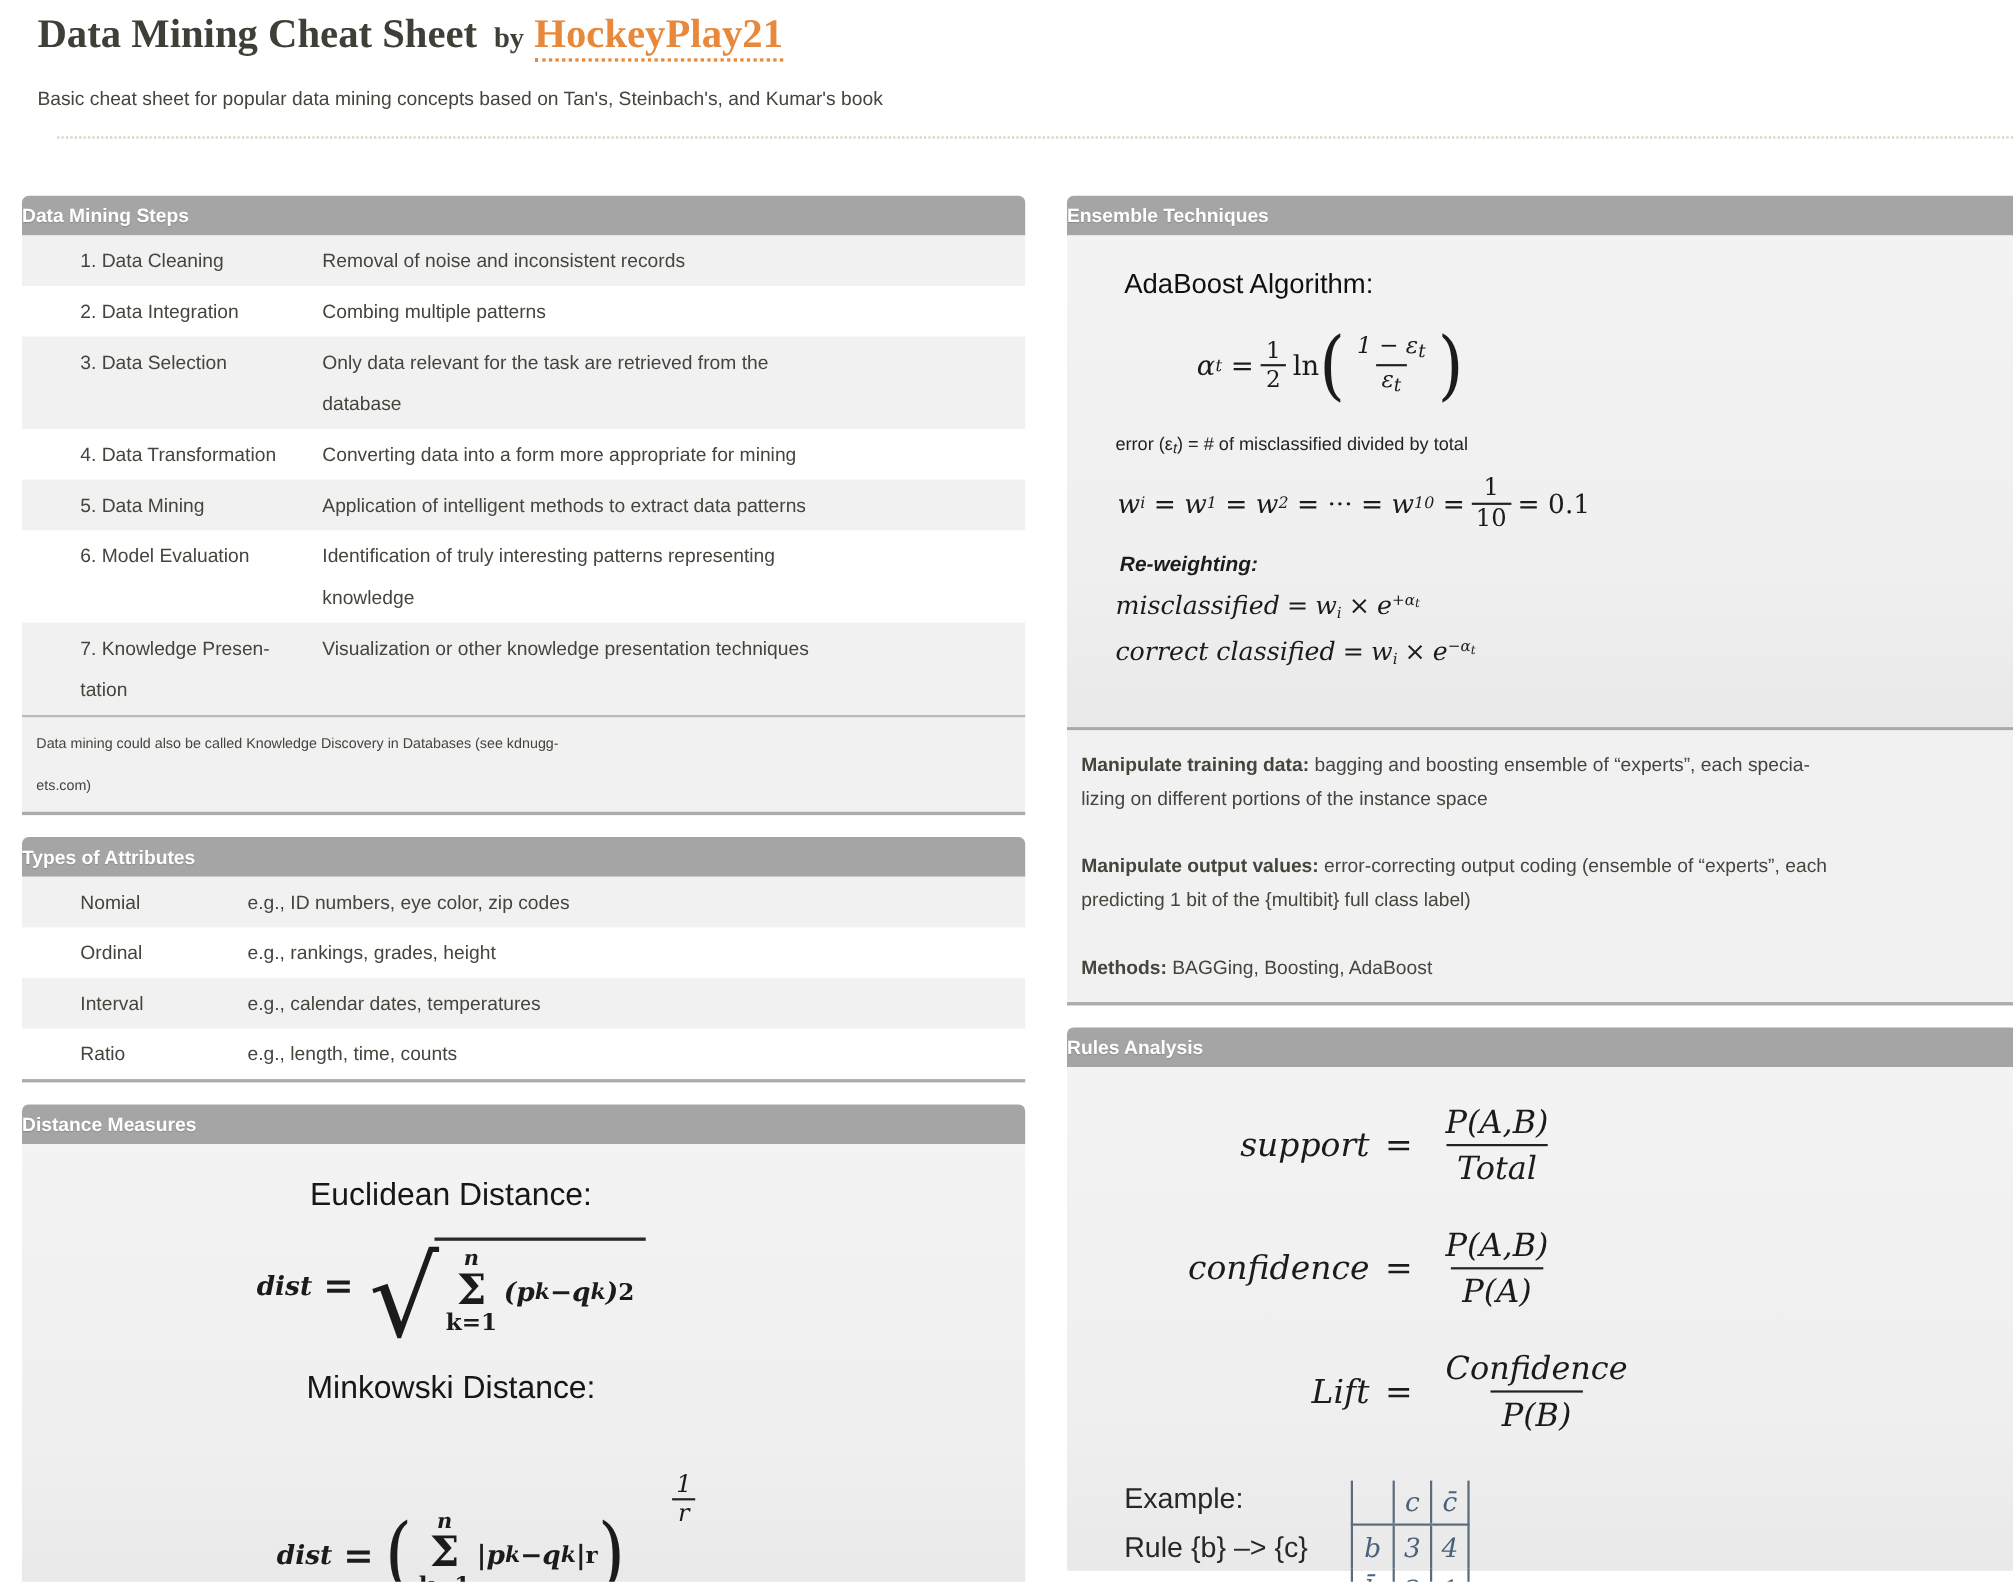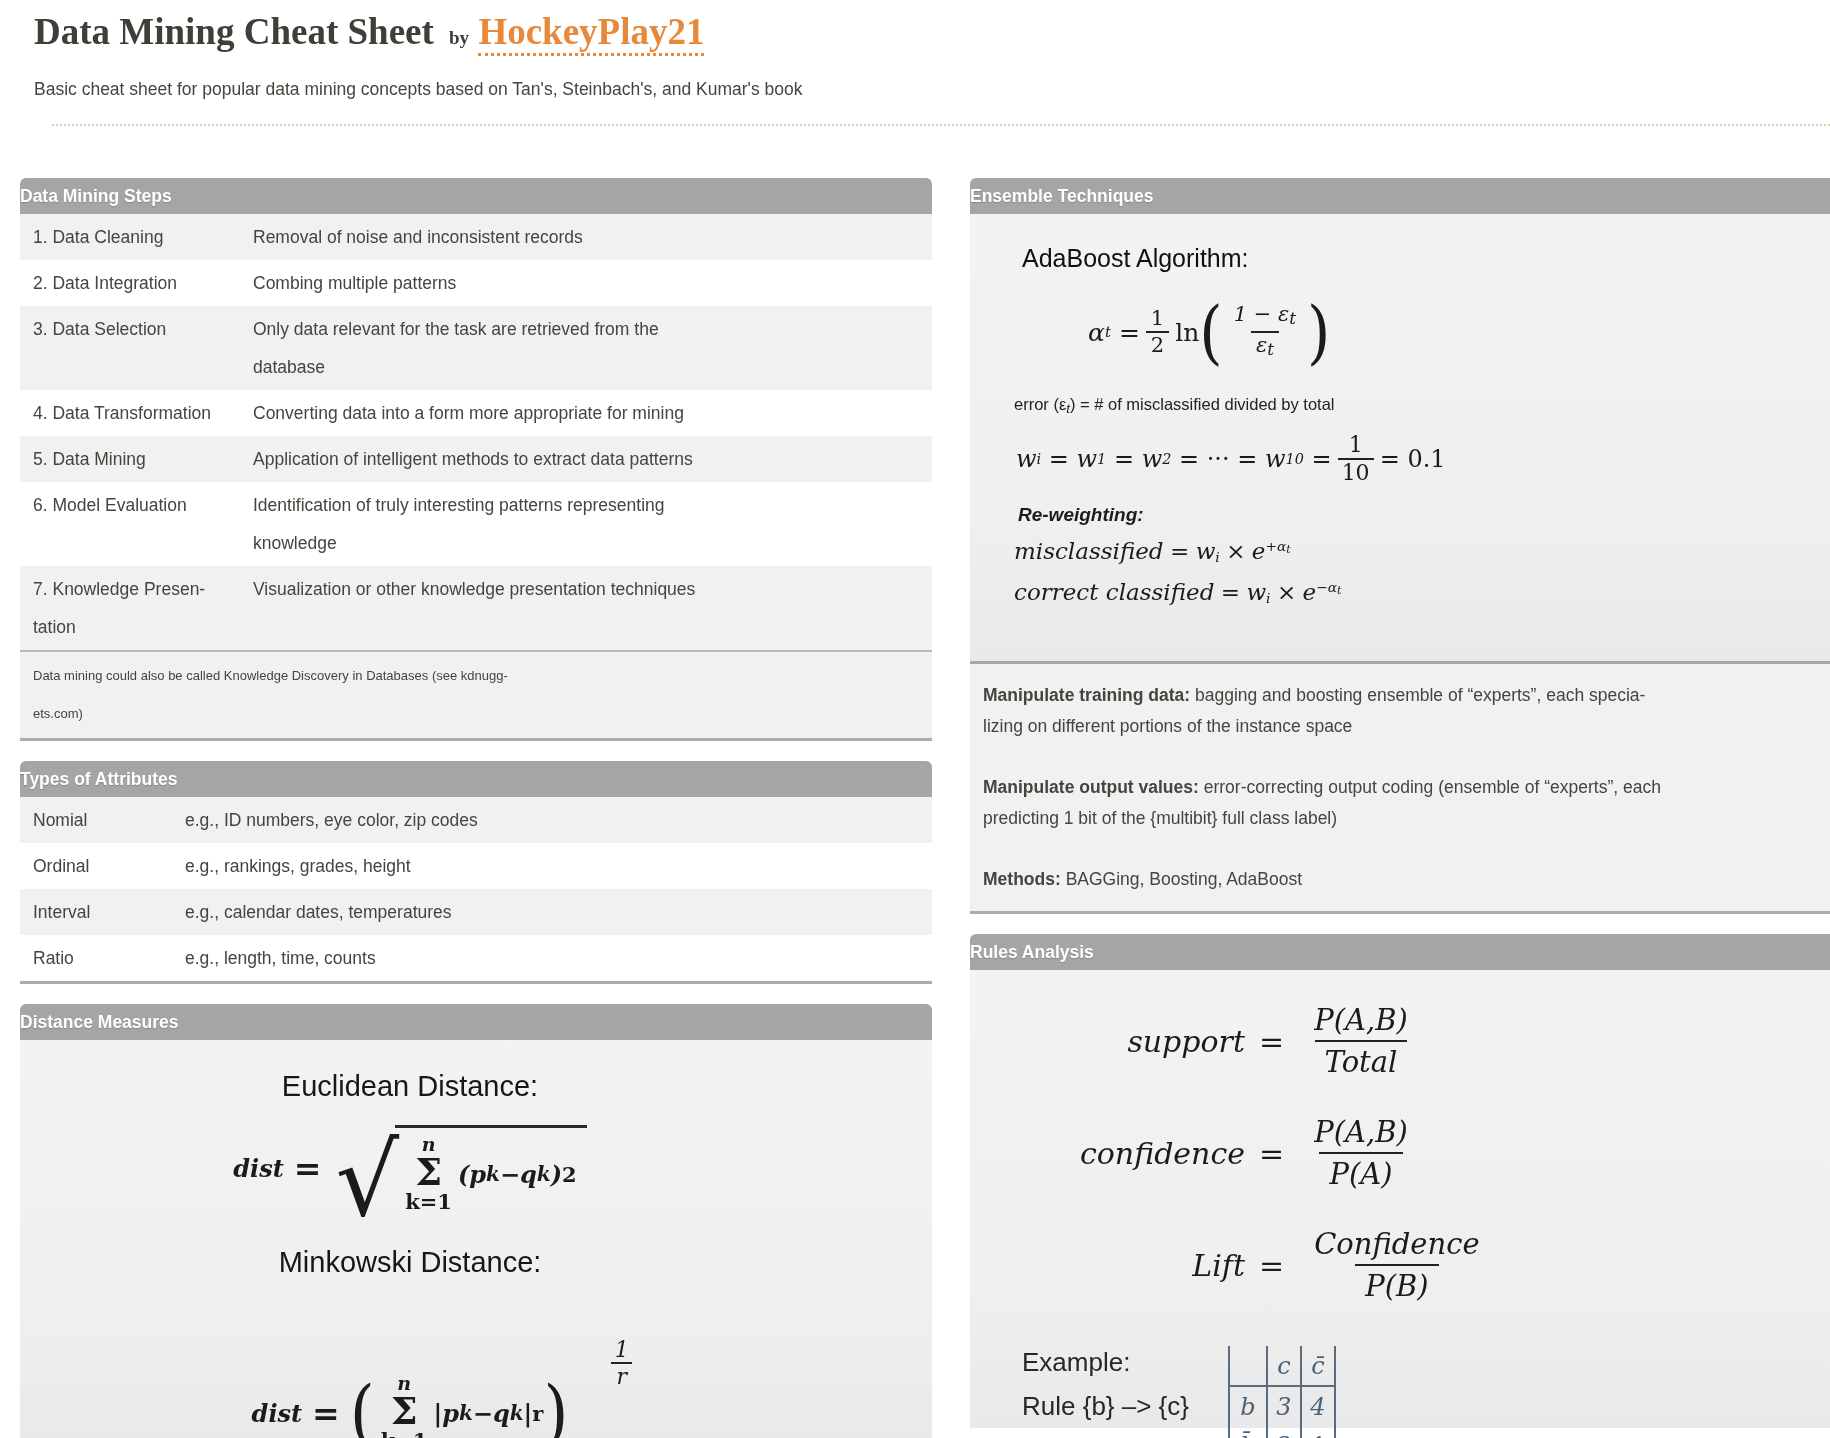--- a/index.html
+++ b/index.html
@@ -3,38 +3,38 @@
 <meta charset="utf-8">
 <style>
   * { margin:0; padding:0; box-sizing:border-box; }
   html,body { width:1830px; height:1438px; overflow:hidden; background:#fff;
     font-family:"Liberation Sans", sans-serif; color:#45443d; }
   .page { position:relative; width:1830px; height:1438px; }
 
   
   .masthead { padding:10px 0 0 34px; }
   h1 { font-family:"Liberation Serif", serif; font-size:37px; font-weight:bold; color:#3f3e37; }
-  h1 .by { font-size:19px; margin-left:6px; }
+  h1 .by { font-size:26px; margin-left:6px; }
   h1 .author { color:#e8883b; text-decoration:none; border-bottom:3px dotted #e8883b; padding-bottom:1px; cursor:pointer; }
   .subtitle { margin-top:26px; font-size:17.5px; color:#45443d; }
   .dotted-rule { margin:24px 0 0 18px; border-top:2px dotted #d9cfba; height:0; }
 
   
   .col { position:absolute; top:178px; width:912px; }
   .col-left  { left:20px; }
   .col-right { left:970px; }
 
   .card { margin-bottom:20px; }
   .sec-header { height:36px; line-height:36px; background:#a5a5a5; color:#fff;
     font-weight:bold; font-size:17.5px; border-radius:6px 6px 0 0;
     text-shadow:0 1px 1px rgba(0,0,0,.18); }
   .row { display:flex; padding:4px 0; font-size:17.5px; }
   .row.odd { background:#f1f1f1; }
   .cell { line-height:38px; white-space:pre; }
-  .term { flex:none; width:233px; padding-left:13px; }
+  .term { flex:none; width:233px; padding-left:13px;margin-left:40px; }
   .attr .term { width:165px; }
   .desc { flex:1; }
   .note { border-top:2px solid #b9b9b9; border-bottom:3px solid #ababab; background:#f1f1f1;
     padding:5px 13px; line-height:38px; font-size:13px; white-space:pre; }
   .b-end { border-bottom:3px solid #ababab; }
 
   .img-block { background:linear-gradient(180deg,#f3f3f3,#efefef 70%,#e9e9e9); color:#1b1b1e; }
 
   
   .si  { font-family:"DejaVu Serif", serif; font-style:italic; }

